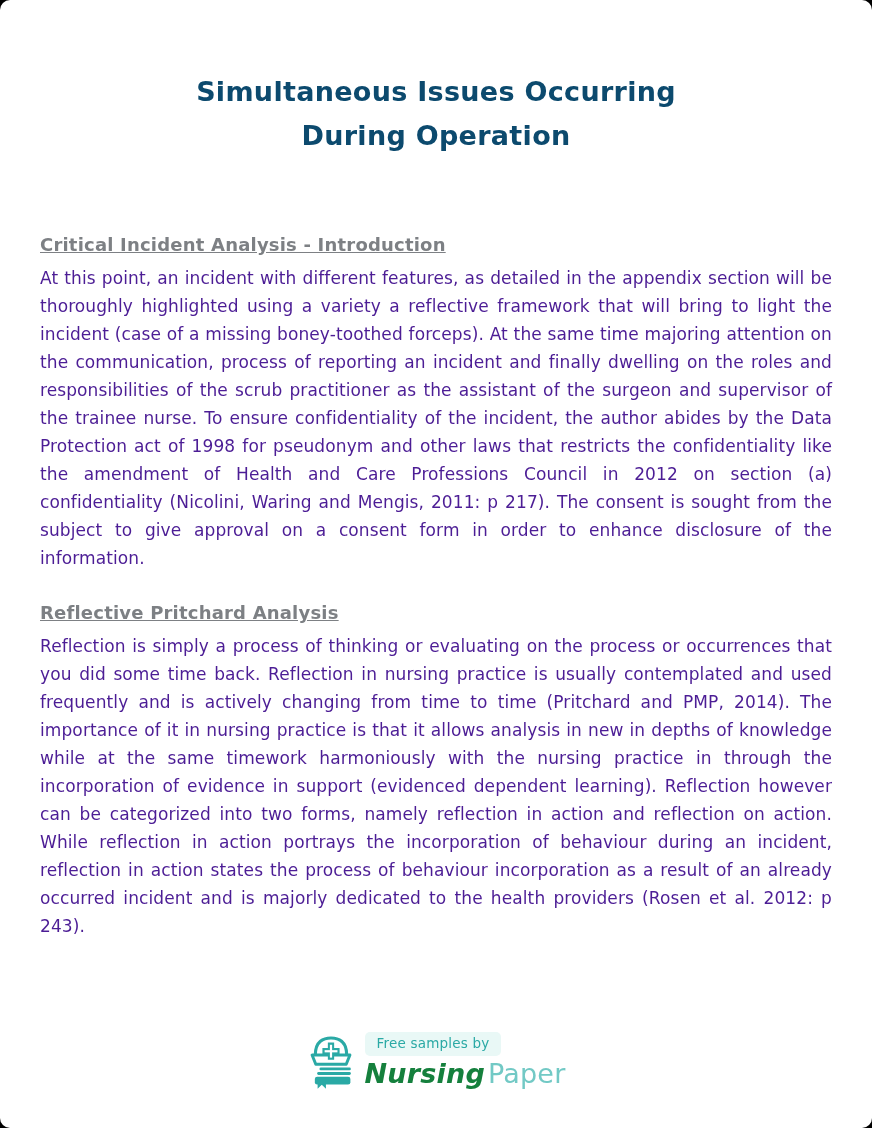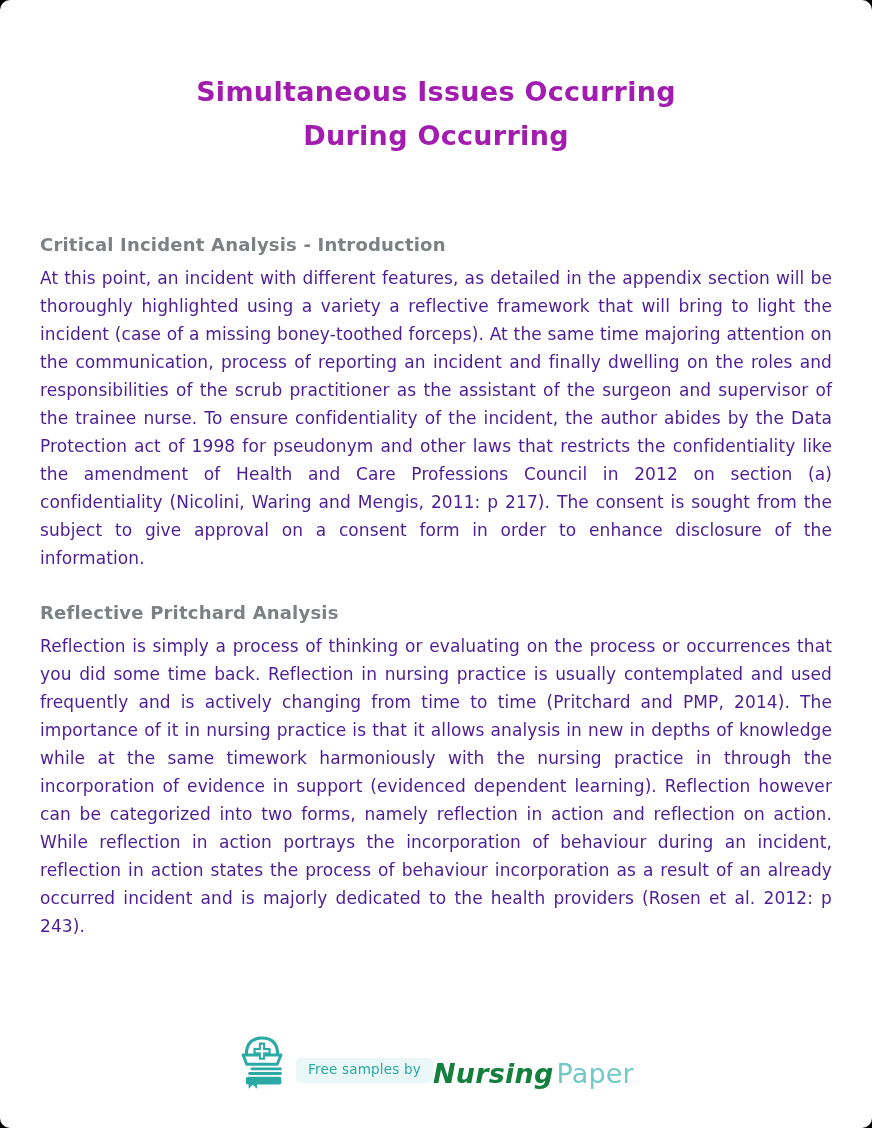--- a/index.html
+++ b/index.html
@@ -19,31 +19,32 @@
     box-sizing: border-box;
     padding: 70px 40px 0 40px;
     overflow: hidden;
   }
   .doc-title {
     margin: 0 0 74px 0;
     text-align: center;
     font-size: 27px;
     line-height: 44px;
     font-weight: bold;
-    color: #a21caf;
+    color: #0c4a6e;
     letter-spacing: 0.3px;
   }
   .doc-title span { display: block; }
   .section-heading {
     margin: 0 0 6px 0;
     font-size: 18px;
     line-height: 26px;
     font-weight: bold;
     color: #7d8084;
     letter-spacing: 0.2px;
+    text-decoration: underline;
   }
   .section-body {
     margin: 0 0 28px 0;
     font-size: 17px;
     line-height: 28px;
     color: #4c1d95;
     text-align: justify;
     letter-spacing: 0.1px;
   }
   .footer-logo {
@@ -56,21 +57,21 @@
     align-items: flex-end;
     gap: 10px;
   }
   .logo-icon-wrap {
     width: 48px;
     height: 57px;
     flex: 0 0 auto;
   }
   .logo-text {
     display: flex;
-    flex-direction: row;
+    flex-direction: column;
     align-items: flex-start;
   }
   .badge {
     display: inline-block;
     background: #e9f8f6;
     color: #2aa9a5;
     font-size: 13.5px;
     line-height: 1;
     padding: 5px 12px 6px 12px;
     border-radius: 5px;
@@ -86,21 +87,21 @@
   .brand .primary { font-weight: bold; color: #15803d; font-style: italic; }
   .brand .secondary { font-weight: normal; color: #72c9c5; margin-left: 3px; }
 </style>
 </head>
 <body>
 
 <div class="page">
 
   <h1 class="doc-title">
     <span>Simultaneous Issues Occurring</span>
-    <span>During Occurring</span>
+    <span>During Operation</span>
   </h1>
 
   <div class="section">
     <h2 class="section-heading">Critical Incident Analysis - Introduction</h2>
     <p class="section-body">At this point, an incident with different features, as detailed in the appendix section will be thoroughly highlighted using a variety a reflective framework that will bring to light the incident (case of a missing boney-toothed forceps). At the same time majoring attention on the communication, process of reporting an incident and finally dwelling on the roles and responsibilities of the scrub practitioner as the assistant of the surgeon and supervisor of the trainee nurse. To ensure confidentiality of the incident, the author abides by the Data Protection act of 1998 for pseudonym and other laws that restricts the confidentiality like the amendment of Health and Care Professions Council in 2012 on section (a) confidentiality (Nicolini, Waring and Mengis, 2011: p 217). The consent is sought from the subject to give approval on a consent form in order to enhance disclosure of the information.</p>
   </div>
 
   <div class="section">
     <h2 class="section-heading">Reflective Pritchard Analysis</h2>
     <p class="section-body">Reflection is simply a process of thinking or evaluating on the process or occurrences that you did some time back. Reflection in nursing practice is usually contemplated and used frequently and is actively changing from time to time (Pritchard and PMP, 2014). The importance of it in nursing practice is that it allows analysis in new in depths of knowledge while at the same timework harmoniously with the nursing practice in through the incorporation of evidence in support (evidenced dependent learning). Reflection however can be categorized into two forms, namely reflection in action and reflection on action. While reflection in action portrays the incorporation of behaviour during an incident, reflection in action states the process of behaviour incorporation as a result of an already occurred incident and is majorly dedicated to the health providers (Rosen et al. 2012: p 243).</p>

